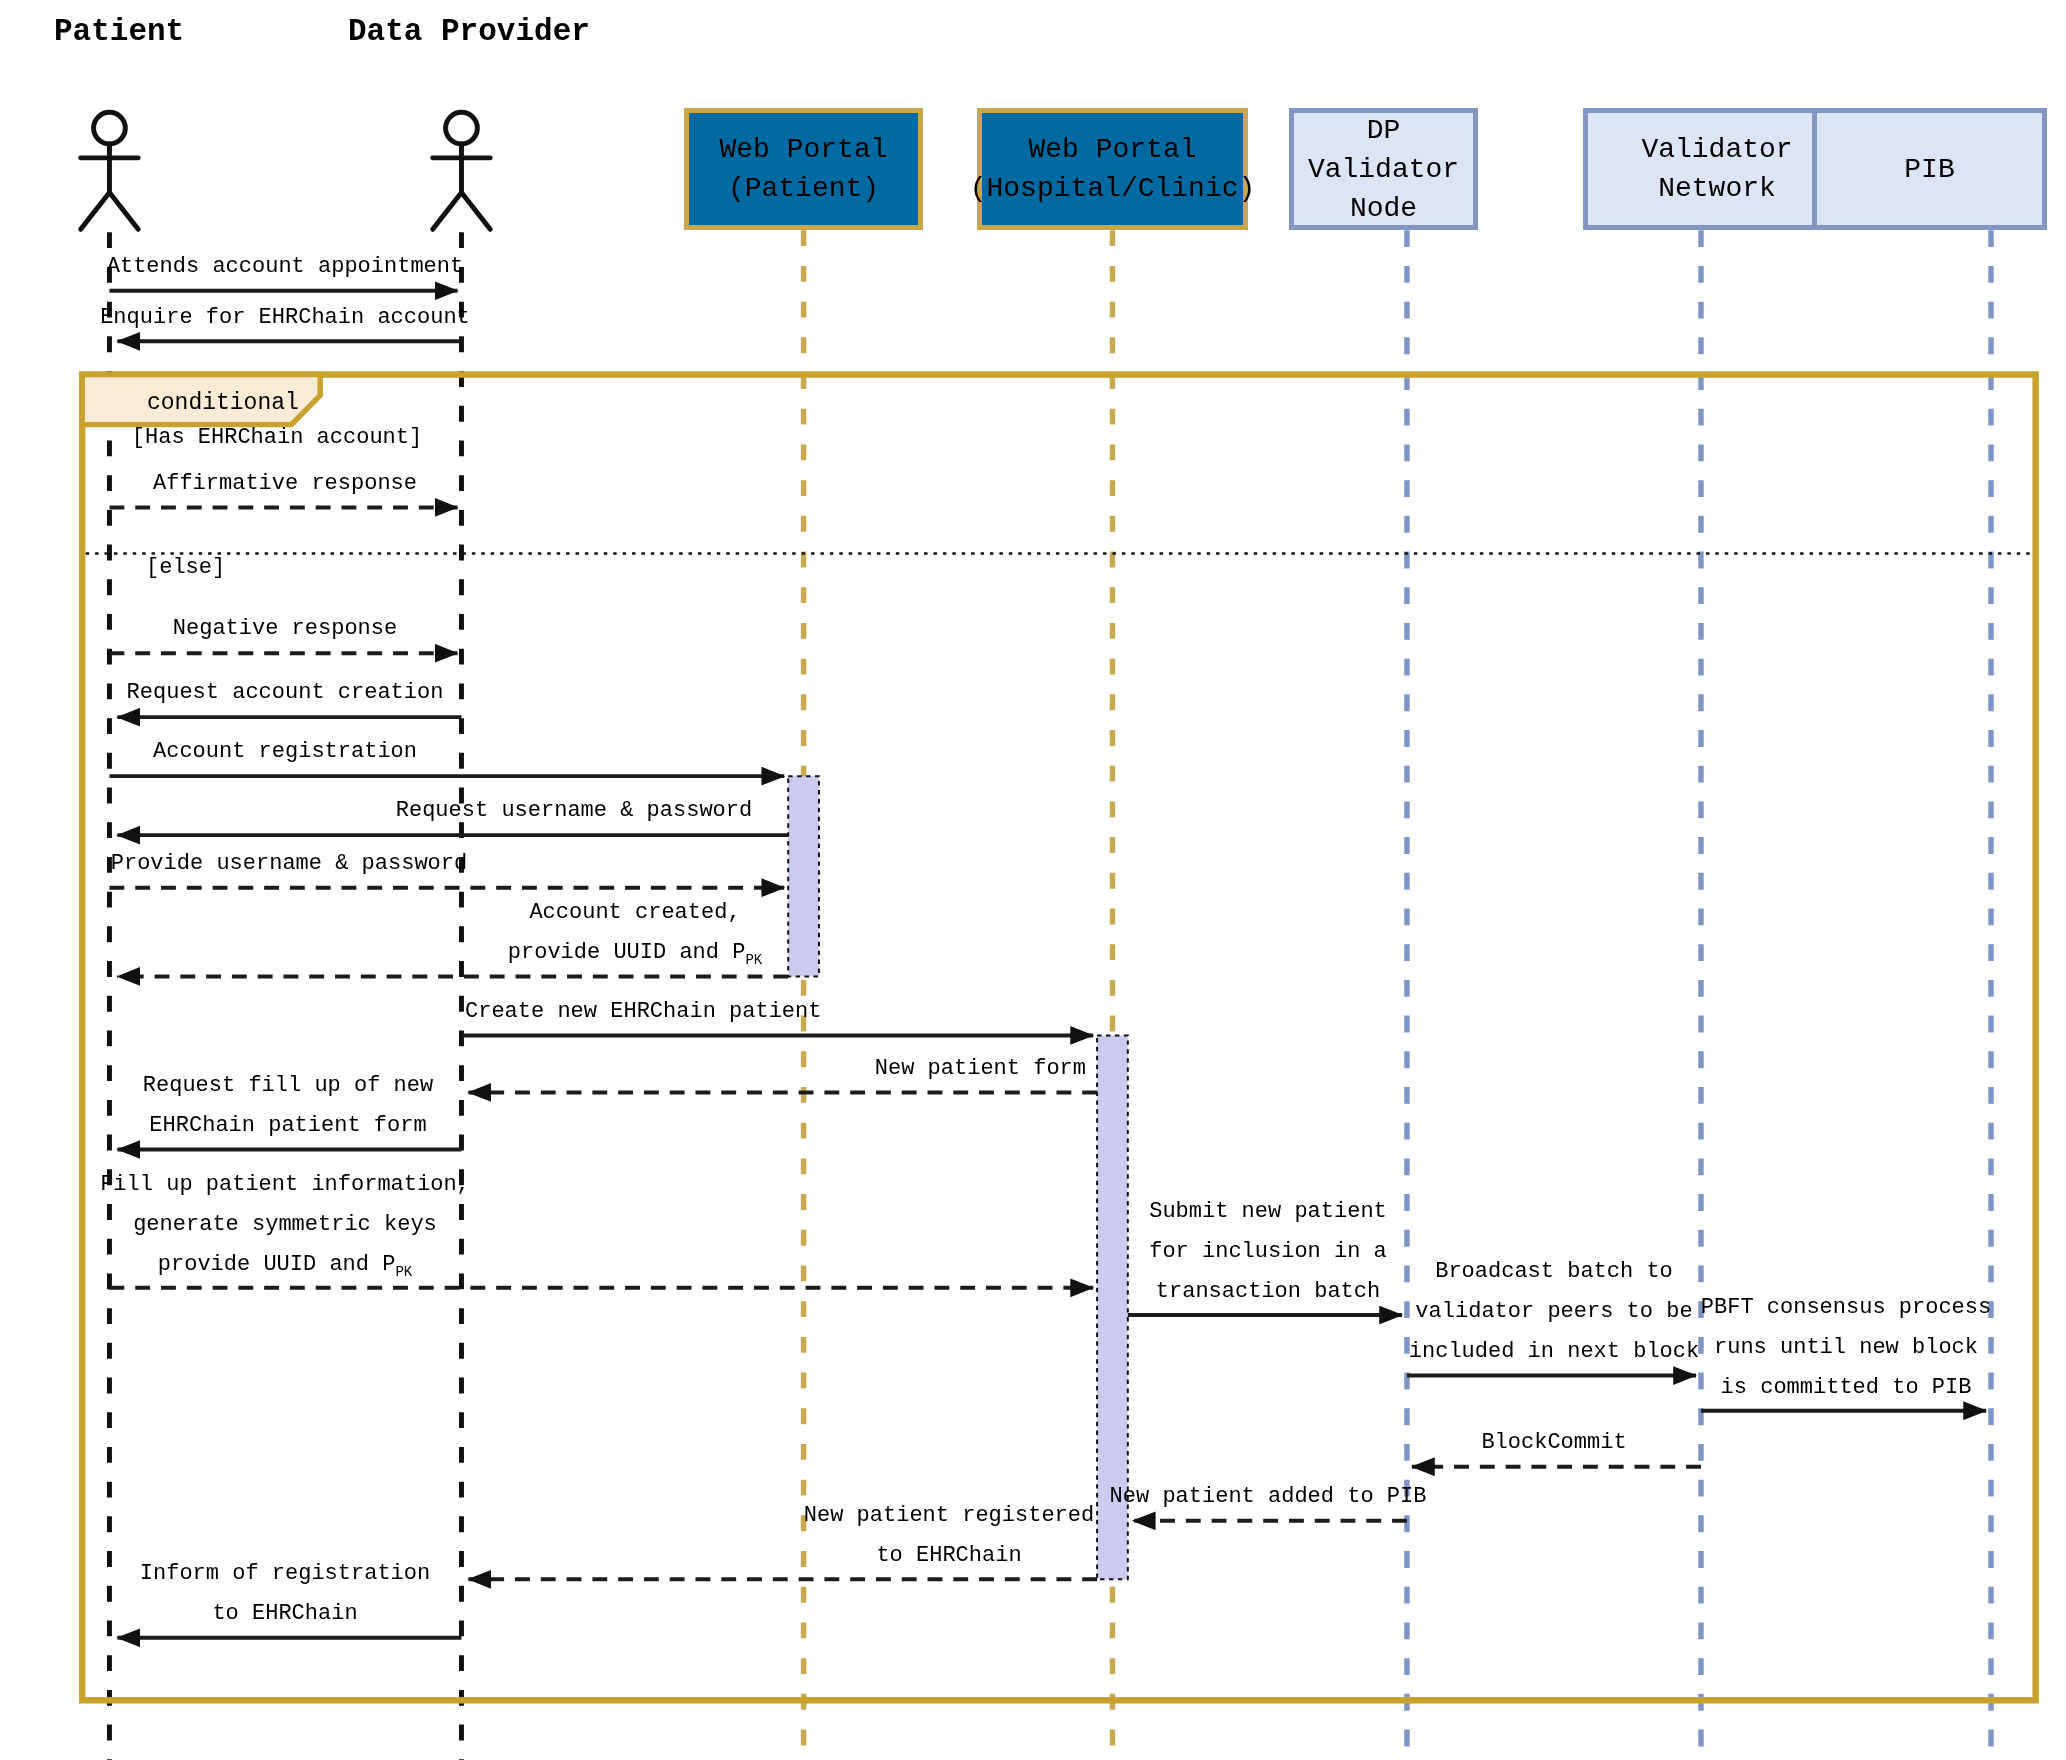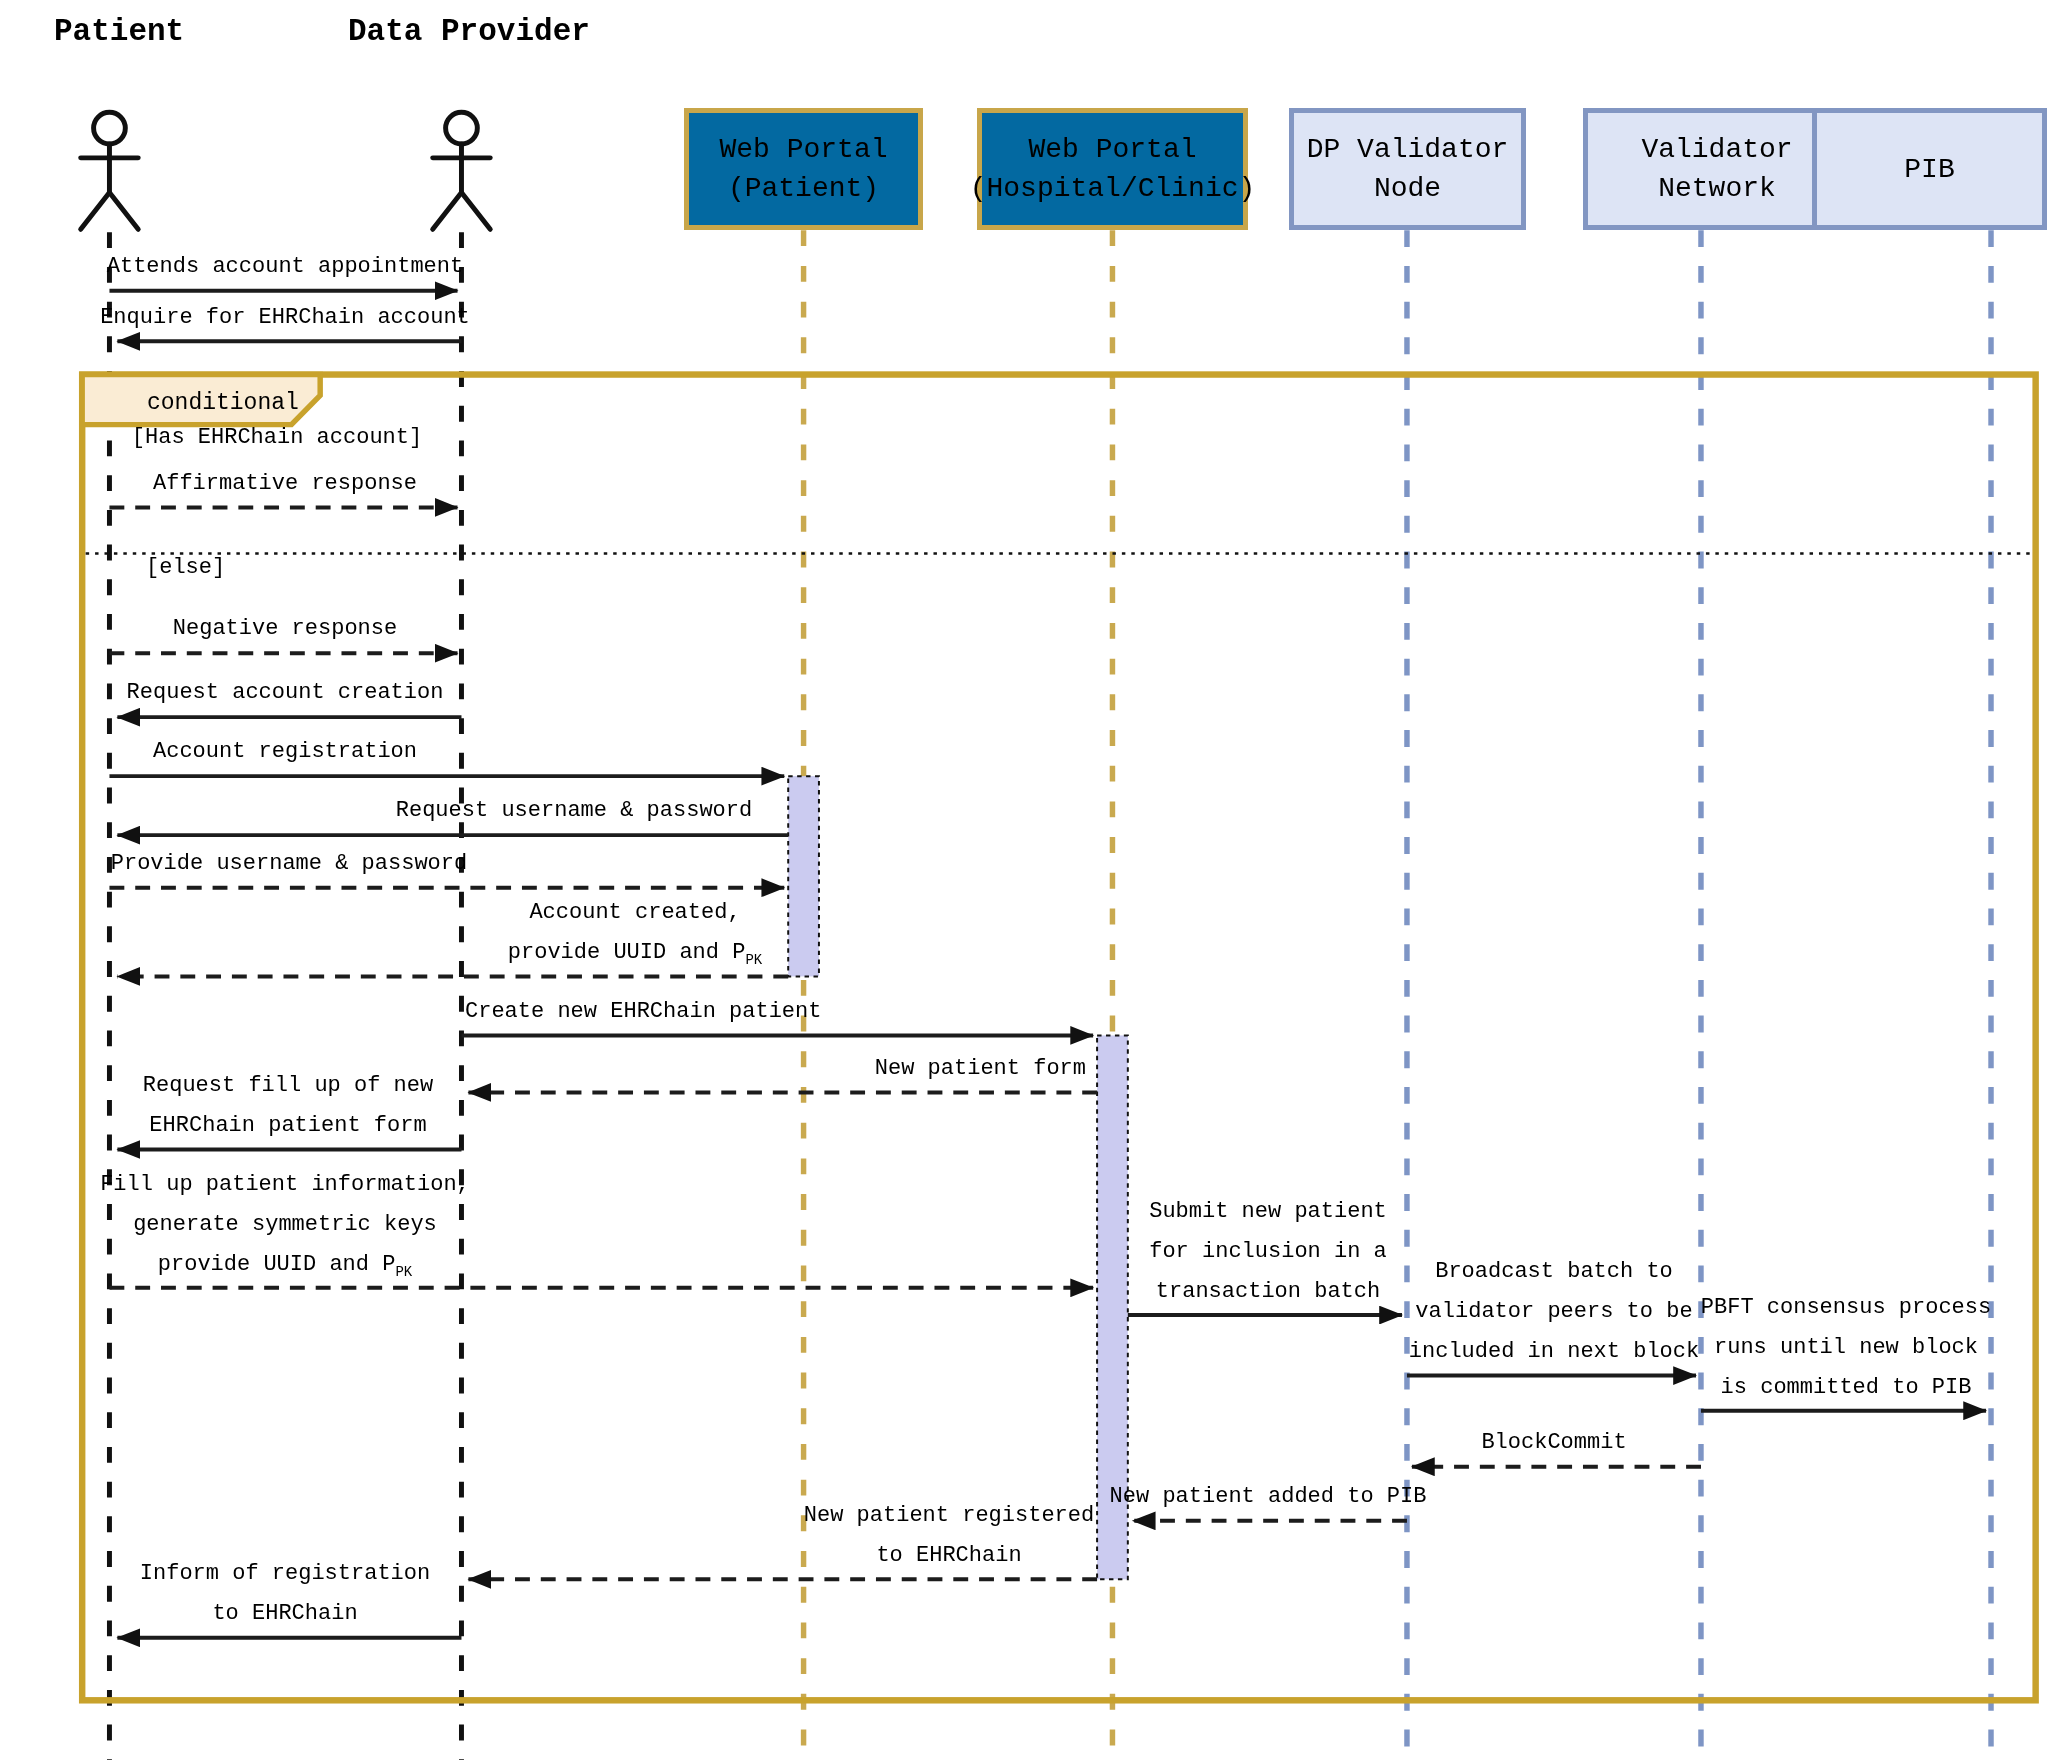--- a/index.html
+++ b/index.html
@@ -118,21 +118,21 @@
   <div class="actor-label" style="left:303px">Data Provider</div>
 
   <div class="pbox portal" style="left:639px;width:239px">
     <div>Web Portal</div>
     <div>(Patient)</div>
   </div>
   <div class="pbox portal" style="left:932px;width:271px">
     <div>Web Portal</div>
     <div>(Hospital/Clinic)</div>
   </div>
-  <div class="pbox node" style="left:1244px;width:237px">
+  <div class="pbox node" style="left:1244px;width:189px">
     <div>DP Validator</div>
     <div>Node</div>
   </div>
   <div class="pbox node" style="left:1538px;width:268px">
     <div>Validator</div>
     <div>Network</div>
   </div>
   <div class="pbox node" style="left:1767px;width:235px">
     <div>PIB</div>
     <div></div>

